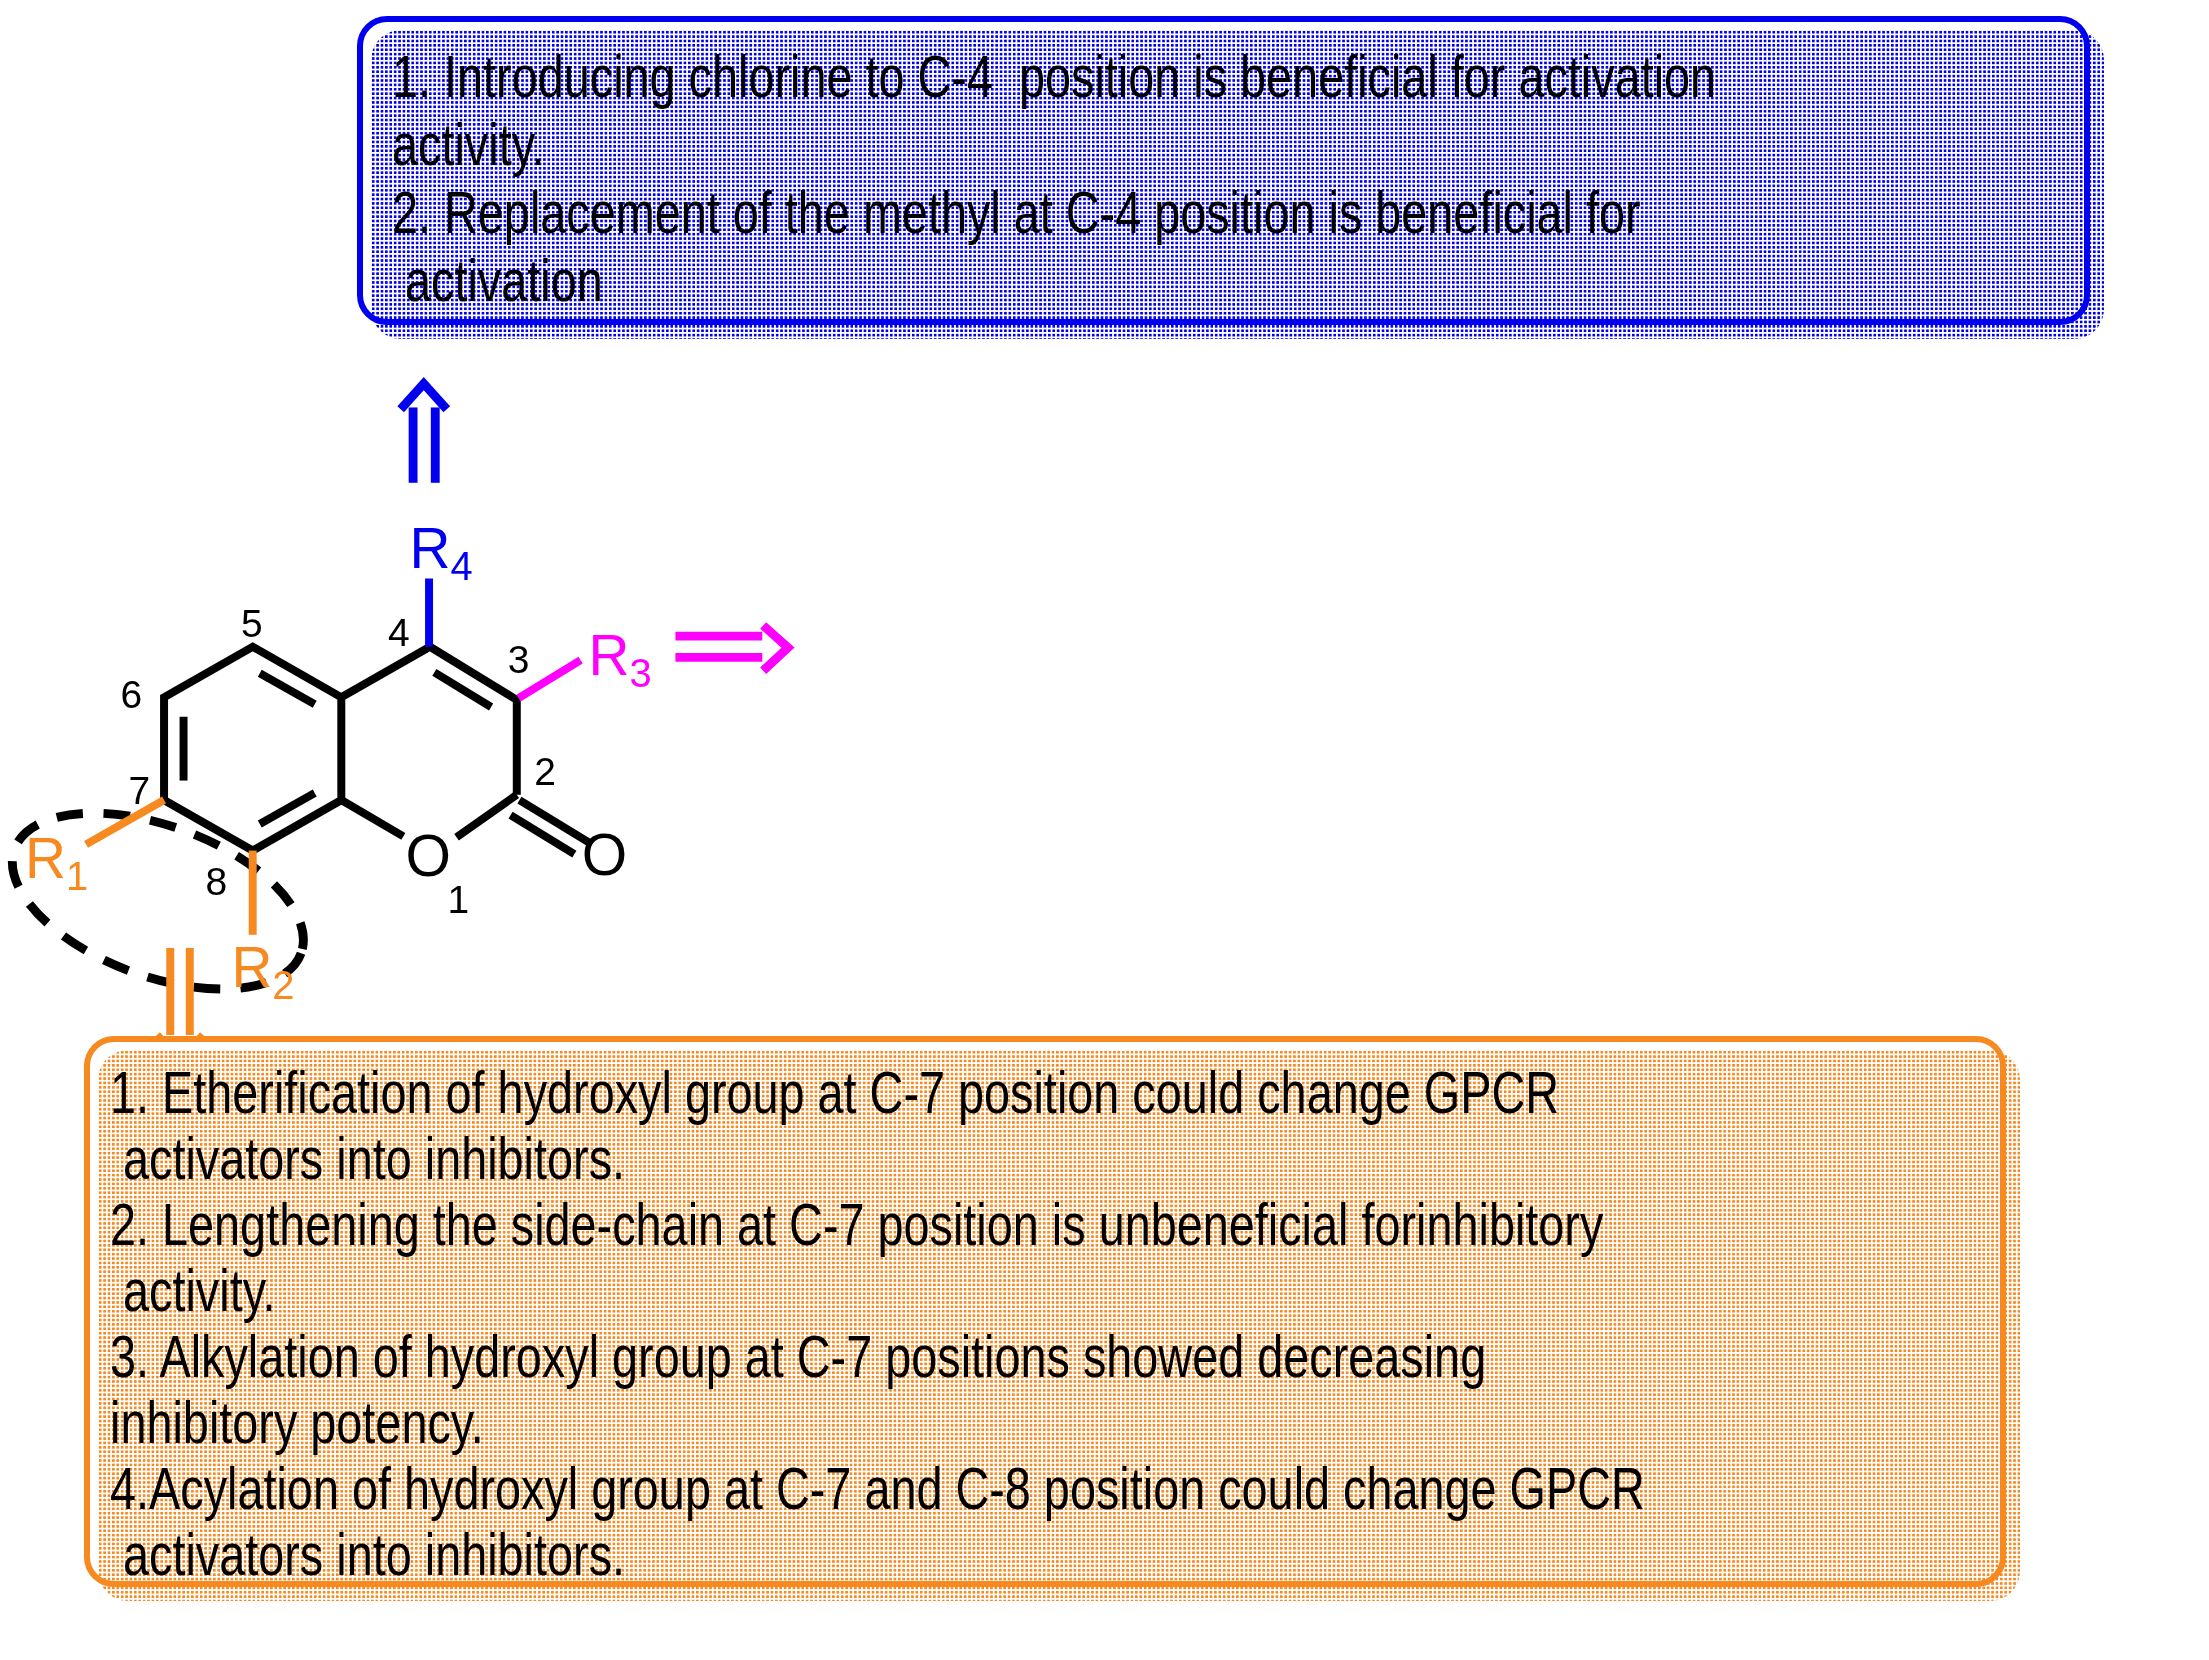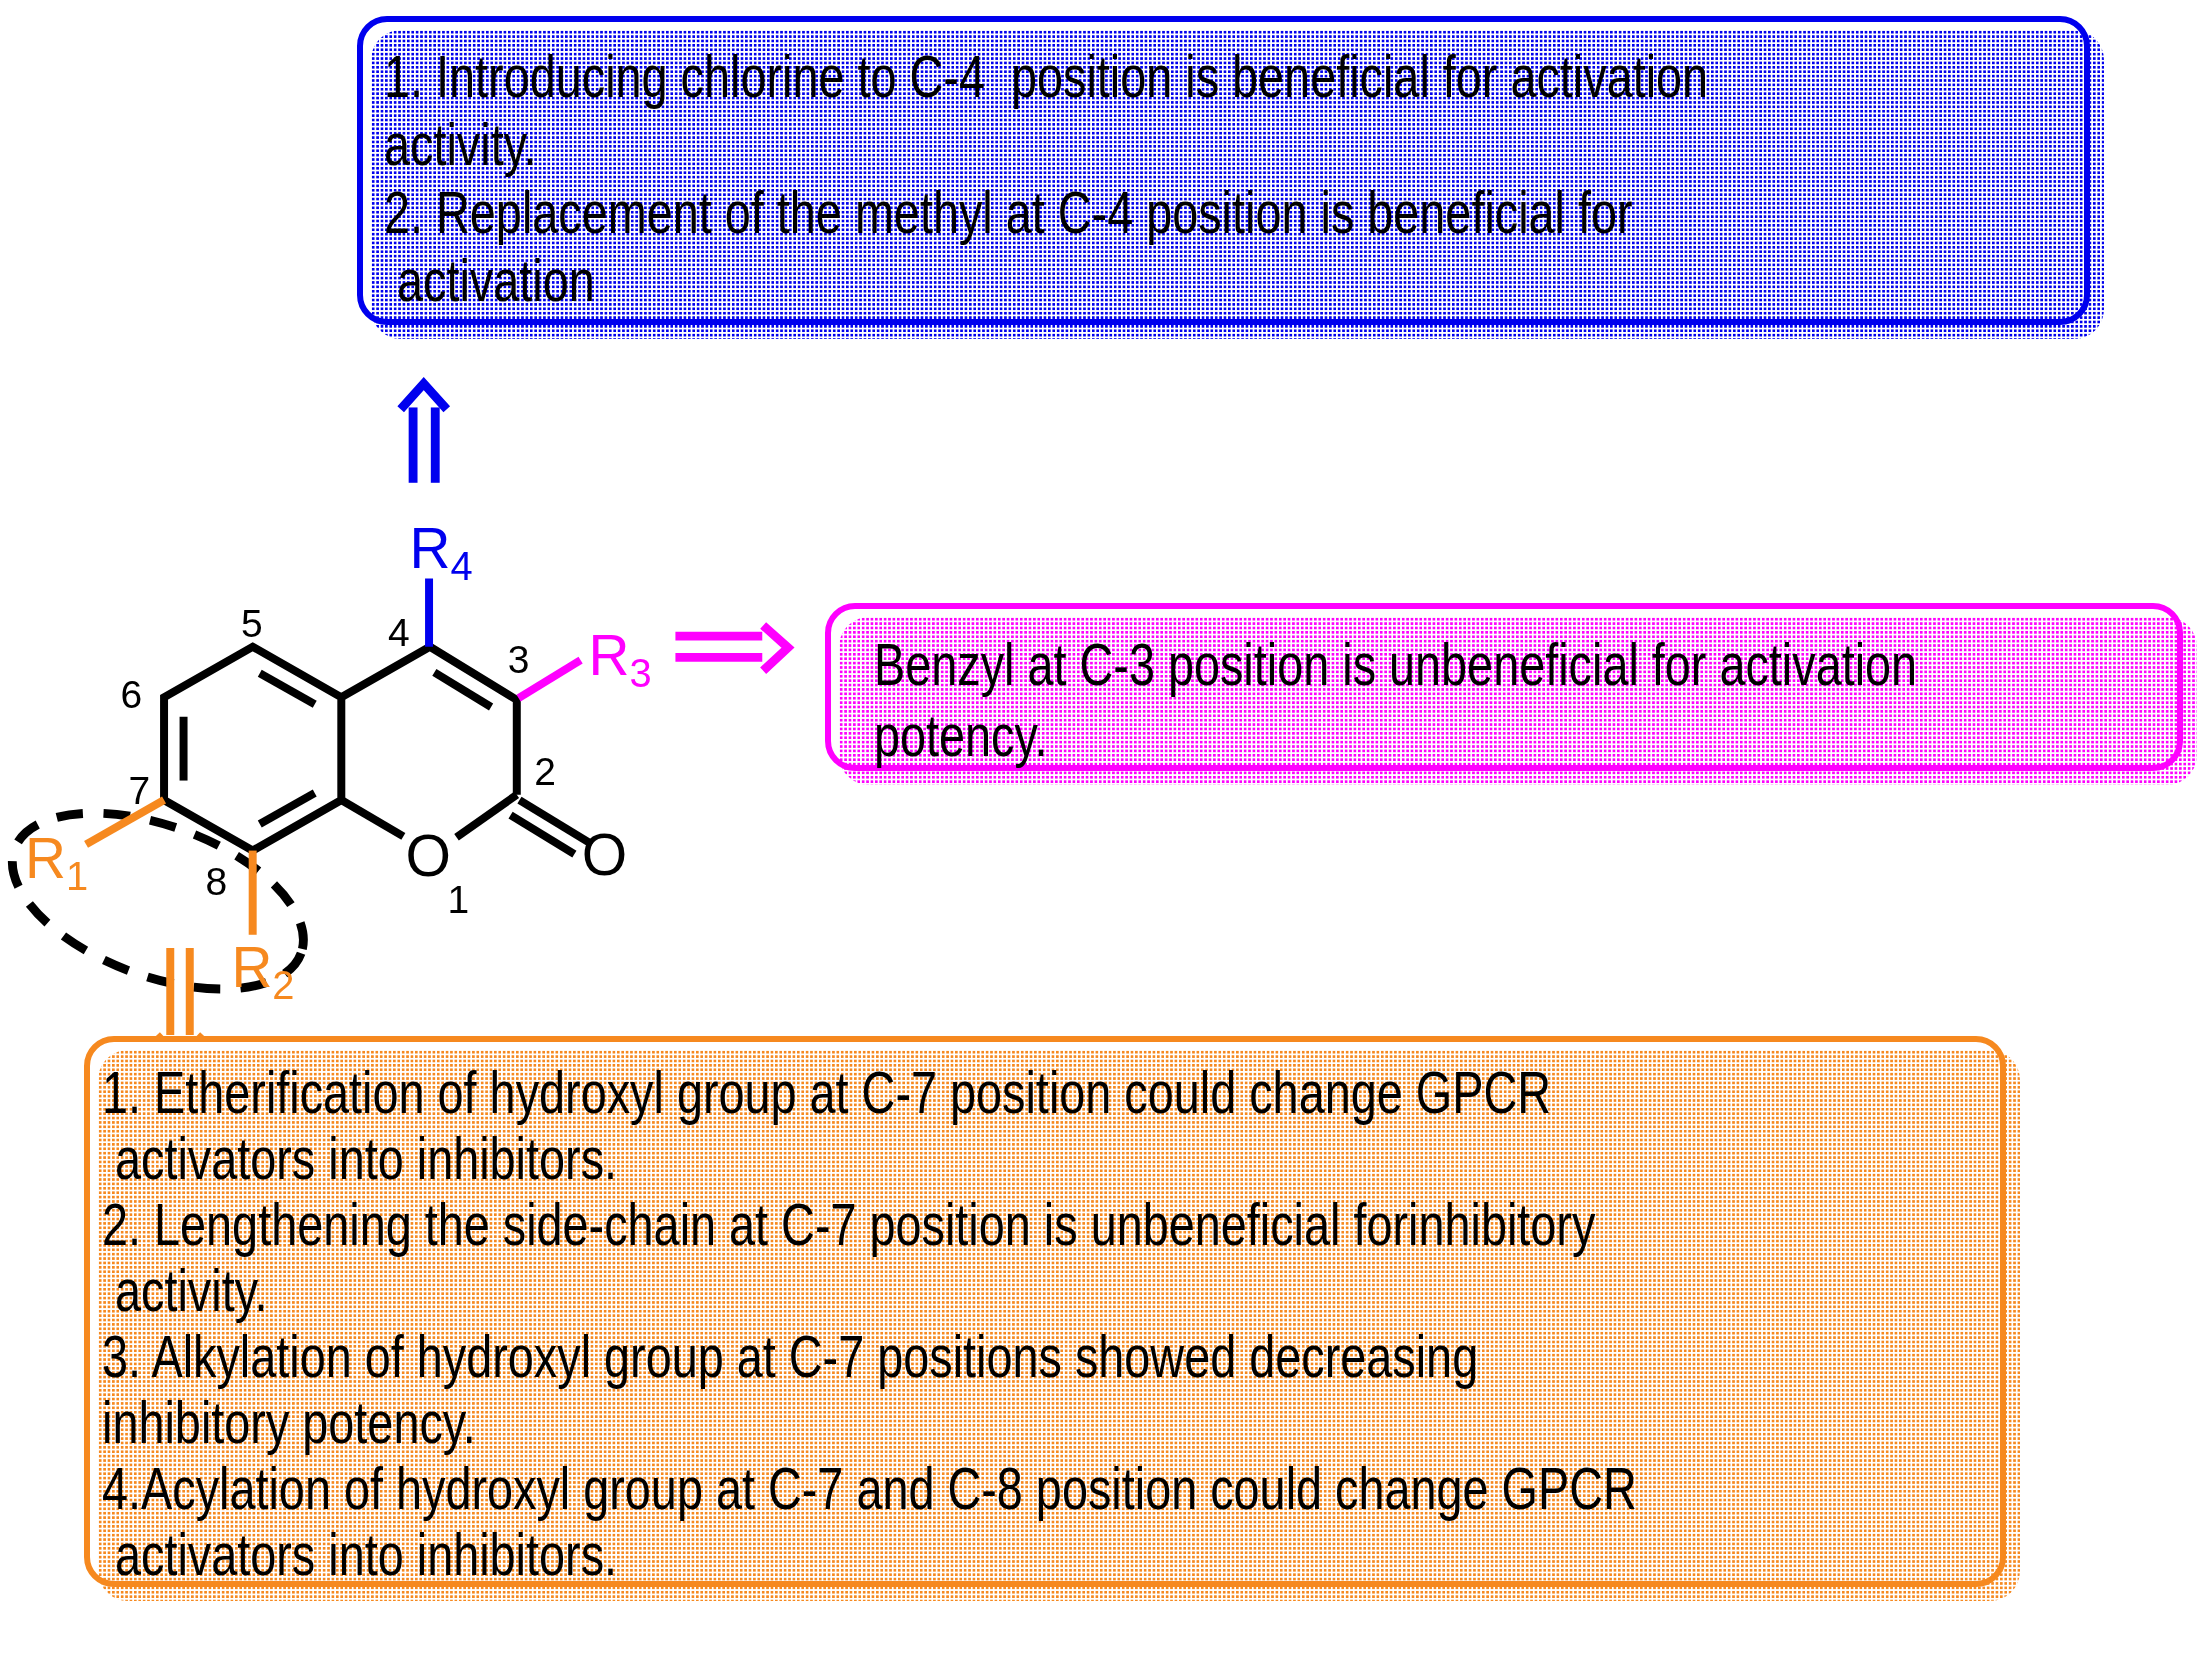--- a/index.html
+++ b/index.html
@@ -10,20 +10,21 @@
     font-family:"Liberation Sans", sans-serif;
     overflow:hidden;
   }
   
   .sarbox{
     position:absolute;
     box-sizing:border-box;
     background:#ffffff;
     border-radius:30px;
     z-index:1;
+    padding-left:8px;
   }
   .sarbox::before{ 
     content:"";
     position:absolute;
     top:-6.2px;left:-6.2px;right:-6.2px;bottom:-6.2px;
     transform:translate(14px,14px);
     border-radius:30px;
     background-image:radial-gradient(var(--c) 1.3px, transparent 1.4px);
     background-size:4.4px 4.4px;
     z-index:-1;
@@ -66,24 +67,20 @@
 
 <div id="canvas">
 
   <div class="sarbox box-blue">
     <div class="boxtext">1. Introducing chlorine to C-4  position is beneficial for activation
 activity.
 2. Replacement of the methyl at C-4 position is beneficial for
  activation</div>
   </div>
 
-  <div class="sarbox box-magenta">
-    <div class="boxtext">Benzyl at C-3 position is unbeneficial for activation
-potency.</div>
-  </div>
 
   <div class="sarbox box-orange">
     <div class="boxtext">1. Etherification of hydroxyl group at C-7 position could change GPCR
  activators into inhibitors.
 2. Lengthening the side-chain at C-7 position is unbeneficial forinhibitory
  activity.
 3. Alkylation of hydroxyl group at C-7 positions showed decreasing
 inhibitory potency.
 4.Acylation of hydroxyl group at C-7 and C-8 position could change GPCR
  activators into inhibitors.</div>

